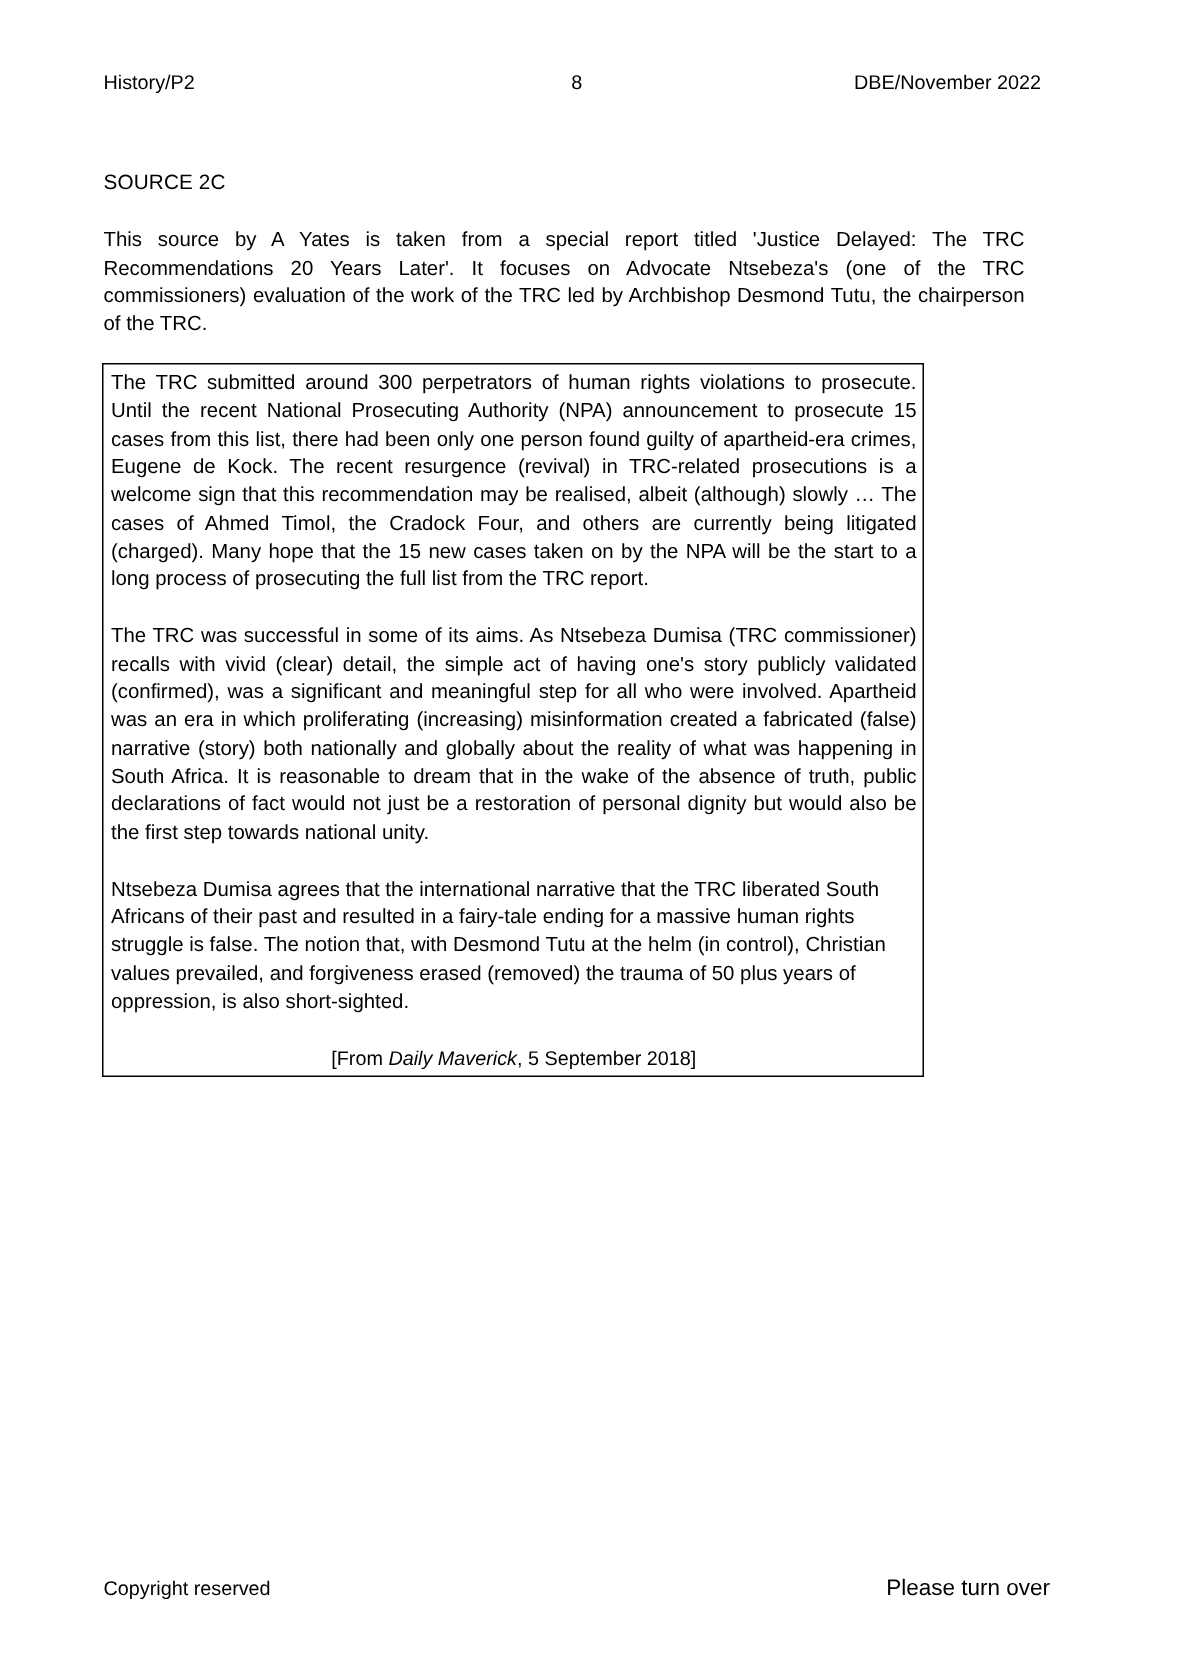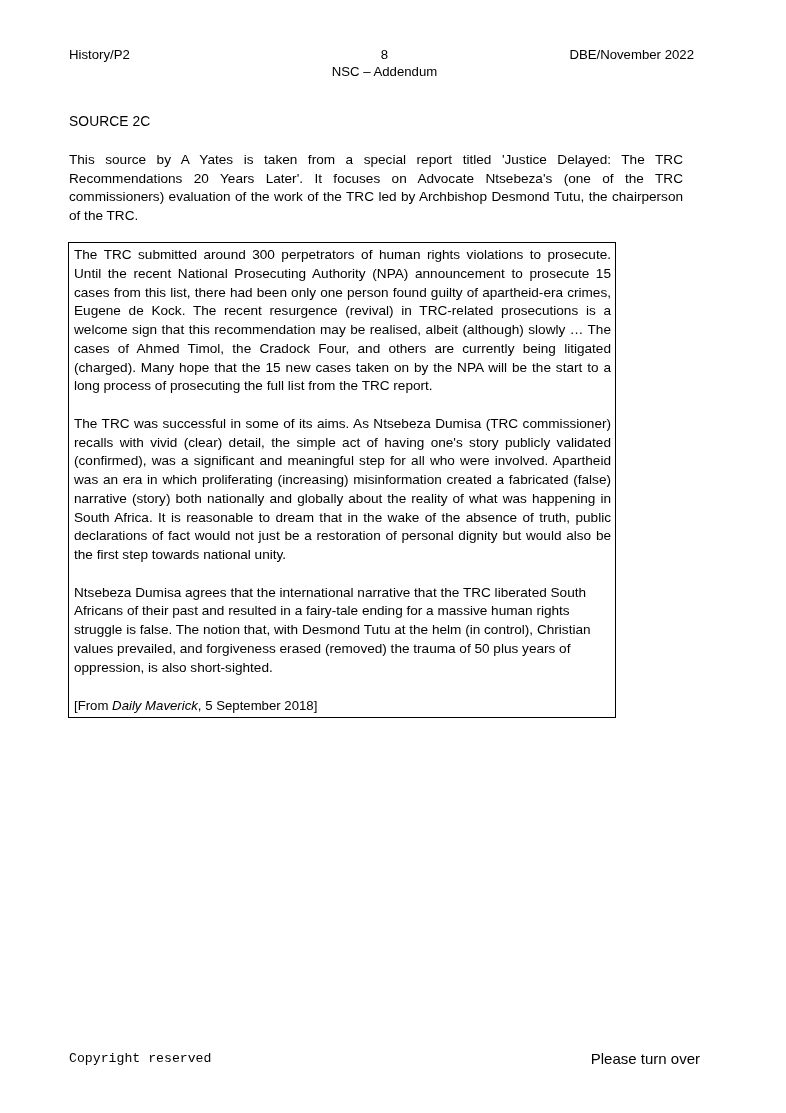--- a/index.html
+++ b/index.html
@@ -106,62 +106,60 @@
     margin-top: 18.75px;
   }
   .extract-box p.para.last-para {
     text-align: left;
   }
   .attribution {
     margin: 0;
     margin-top: 20px;
     font-size: 13.2px;
     line-height: 17px;
-    text-align: left;
+    text-align: center;
   }
   .attribution .src-name {
     font-style: italic;
   }
 
   
   .footer {
     position: absolute;
     top: 1050px;
     left: 69px;
     width: 631px;
     height: 20px;
   }
   .footer-left {
     position: absolute;
     left: 0;
     top: 0;
     font-size: 13.2px;
     line-height: 17px;
     white-space: nowrap;
-    font-family: Liberation Mono, monospace;
   }
   .footer-right {
     position: absolute;
     right: 0;
     top: 0;
     font-size: 15px;
     line-height: 17px;
     white-space: nowrap;
   }
 </style>
 </head>
 <body>
 
 <div class="page">
 
   <div class="running-head">
     <span class="rh-left">History/P2</span>
     <span class="rh-center">
       <span>8</span>
-      <span class="rh-line2">NSC – Addendum</span>
     </span>
     <span class="rh-right">DBE/November 2022</span>
   </div>
 
   <div class="source-heading">SOURCE 2C</div>
 
   <div class="intro">This source by A Yates is taken from a special report titled 'Justice Delayed: The TRC Recommendations 20 Years Later'. It focuses on Advocate Ntsebeza's (one of the TRC commissioners) evaluation of the work of the TRC led by Archbishop Desmond Tutu, the chairperson of the TRC.</div>
 
   <div class="extract-box">
     <p class="para">The TRC submitted around 300 perpetrators of human rights violations to prosecute. Until the recent National Prosecuting Authority (NPA) announcement to prosecute 15 cases from this list, there had been only one person found guilty of apartheid-era crimes, Eugene de Kock. The recent resurgence (revival) in TRC-related prosecutions is a welcome sign that this recommendation may be realised, albeit (although) slowly … The cases of Ahmed Timol, the Cradock Four, and others are currently being litigated (charged). Many hope that the 15 new cases taken on by the NPA will be the start to a long process of prosecuting the full list from the TRC report.</p>

